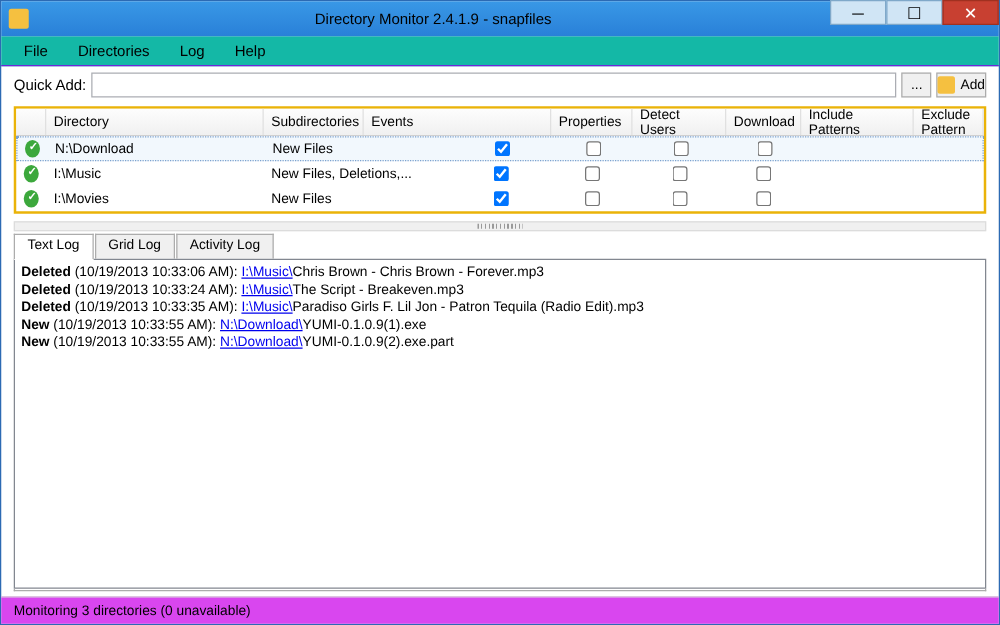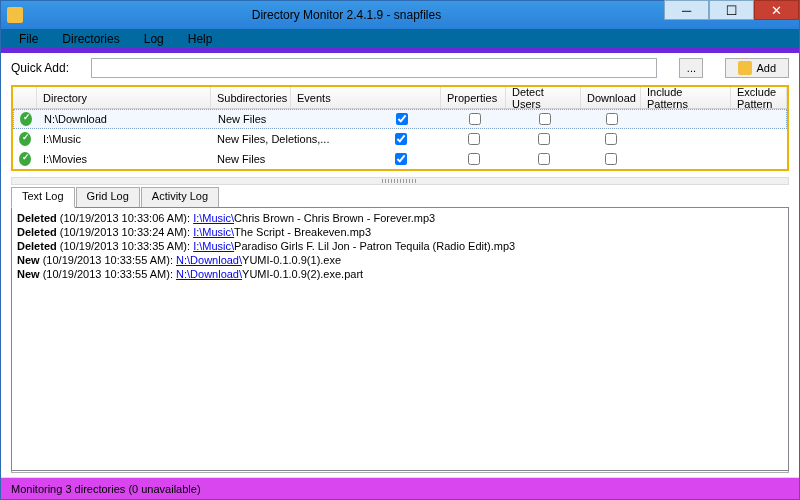--- a/index.html
+++ b/index.html
@@ -5,27 +5,27 @@
 * { box-sizing: border-box; margin: 0; padding: 0; font-family: "Segoe UI", Tahoma, sans-serif; font-size: 11px; }
 body { background: #fff; }
 .window { width: 800px; height: 500px; background: #fff; border: 1px solid #2c6ab3; display: flex; flex-direction: column; }
 .titlebar { height: 28px; background: linear-gradient(to bottom, #3998e6, #2980d8); display: flex; align-items: center; color: #000; position: relative; }
 .titlebar-icon { width: 16px; height: 16px; margin: 0 6px; background: #f5c040; border-radius: 2px; }
 .titlebar-title { flex: 1; text-align: center; font-size: 12px; color: #000; }
 .titlebar-buttons { display: flex; height: 100%; }
 .titlebar-btn { width: 45px; height: 20px; display: flex; align-items: center; justify-content: center; cursor: pointer; font-size: 13px; }
 .titlebar-btn.min, .titlebar-btn.max { background: #d0e5f5; border: 1px solid #7fa8c9; margin-top: -1px; }
 .titlebar-btn.close { background: #c84031; color: #fff; border: 1px solid #a03020; margin-top: -1px; }
-.menubar { height: 24px; background: #0369a1; display: flex; align-items: center; padding: 0 8px; gap: 4px; border-bottom: 5px solid #6d28d9; }
+.menubar { height: 24px; background: #14b8a6; display: flex; align-items: center; padding: 0 8px; gap: 4px; border-bottom: 1px solid #6d28d9; }
 .menu-item { padding: 3px 10px; cursor: pointer; font-size: 12px; color: #000; }
-.quickadd { height: 30px; display: flex; align-items: center; padding: 0 10px; gap: 22px; }
+.quickadd { height: 30px; display: flex; align-items: center; padding: 0 10px; gap: 4px; }
 .quickadd-label { font-size: 12px; }
 .quickadd-input { flex: 1; height: 20px; border: 1px solid #abadb3; padding: 0 4px; }
 .browse-btn { width: 24px; height: 20px; border: 1px solid #acacac; background: #f0f0f0; cursor: pointer; text-align: center; line-height: 18px; }
-.add-btn { height: 20px; padding: 0 12px; border: 1px solid #acacac; background: #f0f0f0; cursor: pointer; display: flex; align-items: center; gap: 4px; }
+.add-btn { height: 20px; padding: 0 0; border: 1px solid #acacac; background: #f0f0f0; cursor: pointer; display: flex; align-items: center; gap: 4px; }
 .add-icon { width: 14px; height: 14px; background: #f5c040; border-radius: 2px; position: relative; }
 .table-container { margin: 2px 10px 0; border: 2px solid #eab308; background: #fff; }
 .table-header { height: 22px; background: linear-gradient(to bottom, #fdfdfd, #f0f0f0); display: flex; border-bottom: 1px solid #d0d0d0; }
 .th { border-right: 1px solid #e0e0e0; padding: 3px 6px; font-size: 11px; color: #000; display: flex; align-items: center; }
 .th-icon { width: 24px; }
 .th-dir { width: 174px; }
 .th-events { width: 150px; }
 .th-sub { width: 80px; }
 .th-prop { width: 65px; }
 .th-det { width: 75px; }

